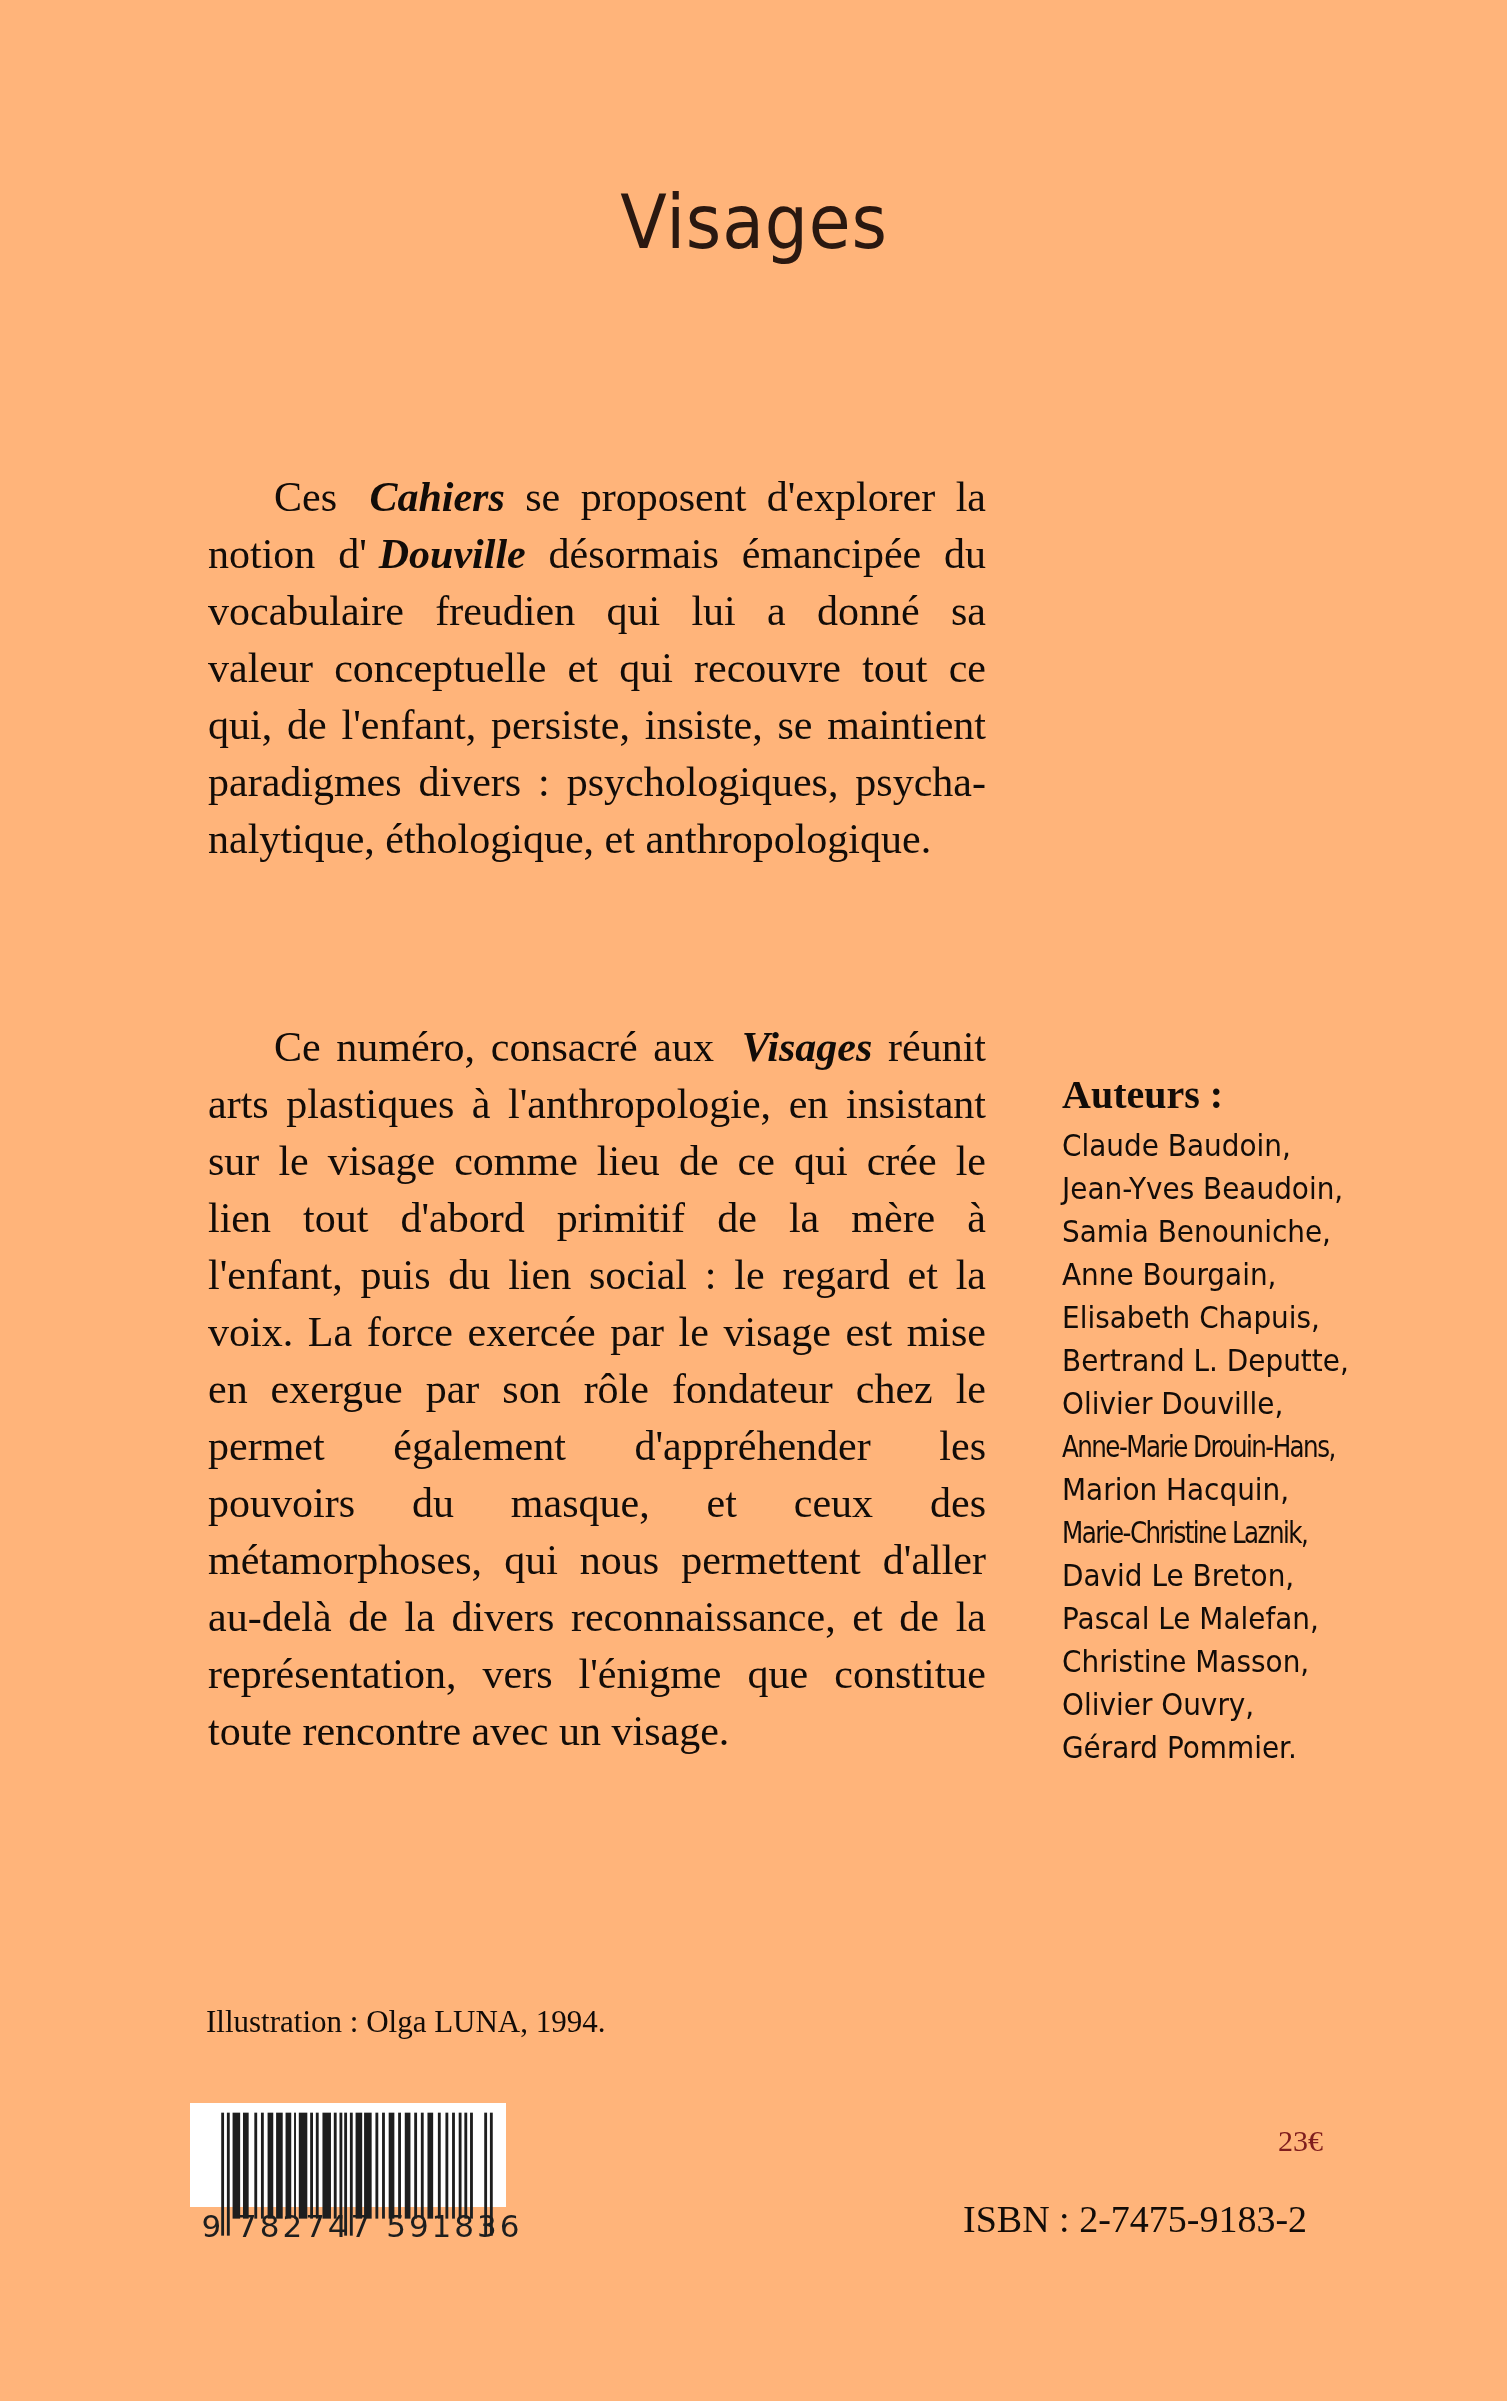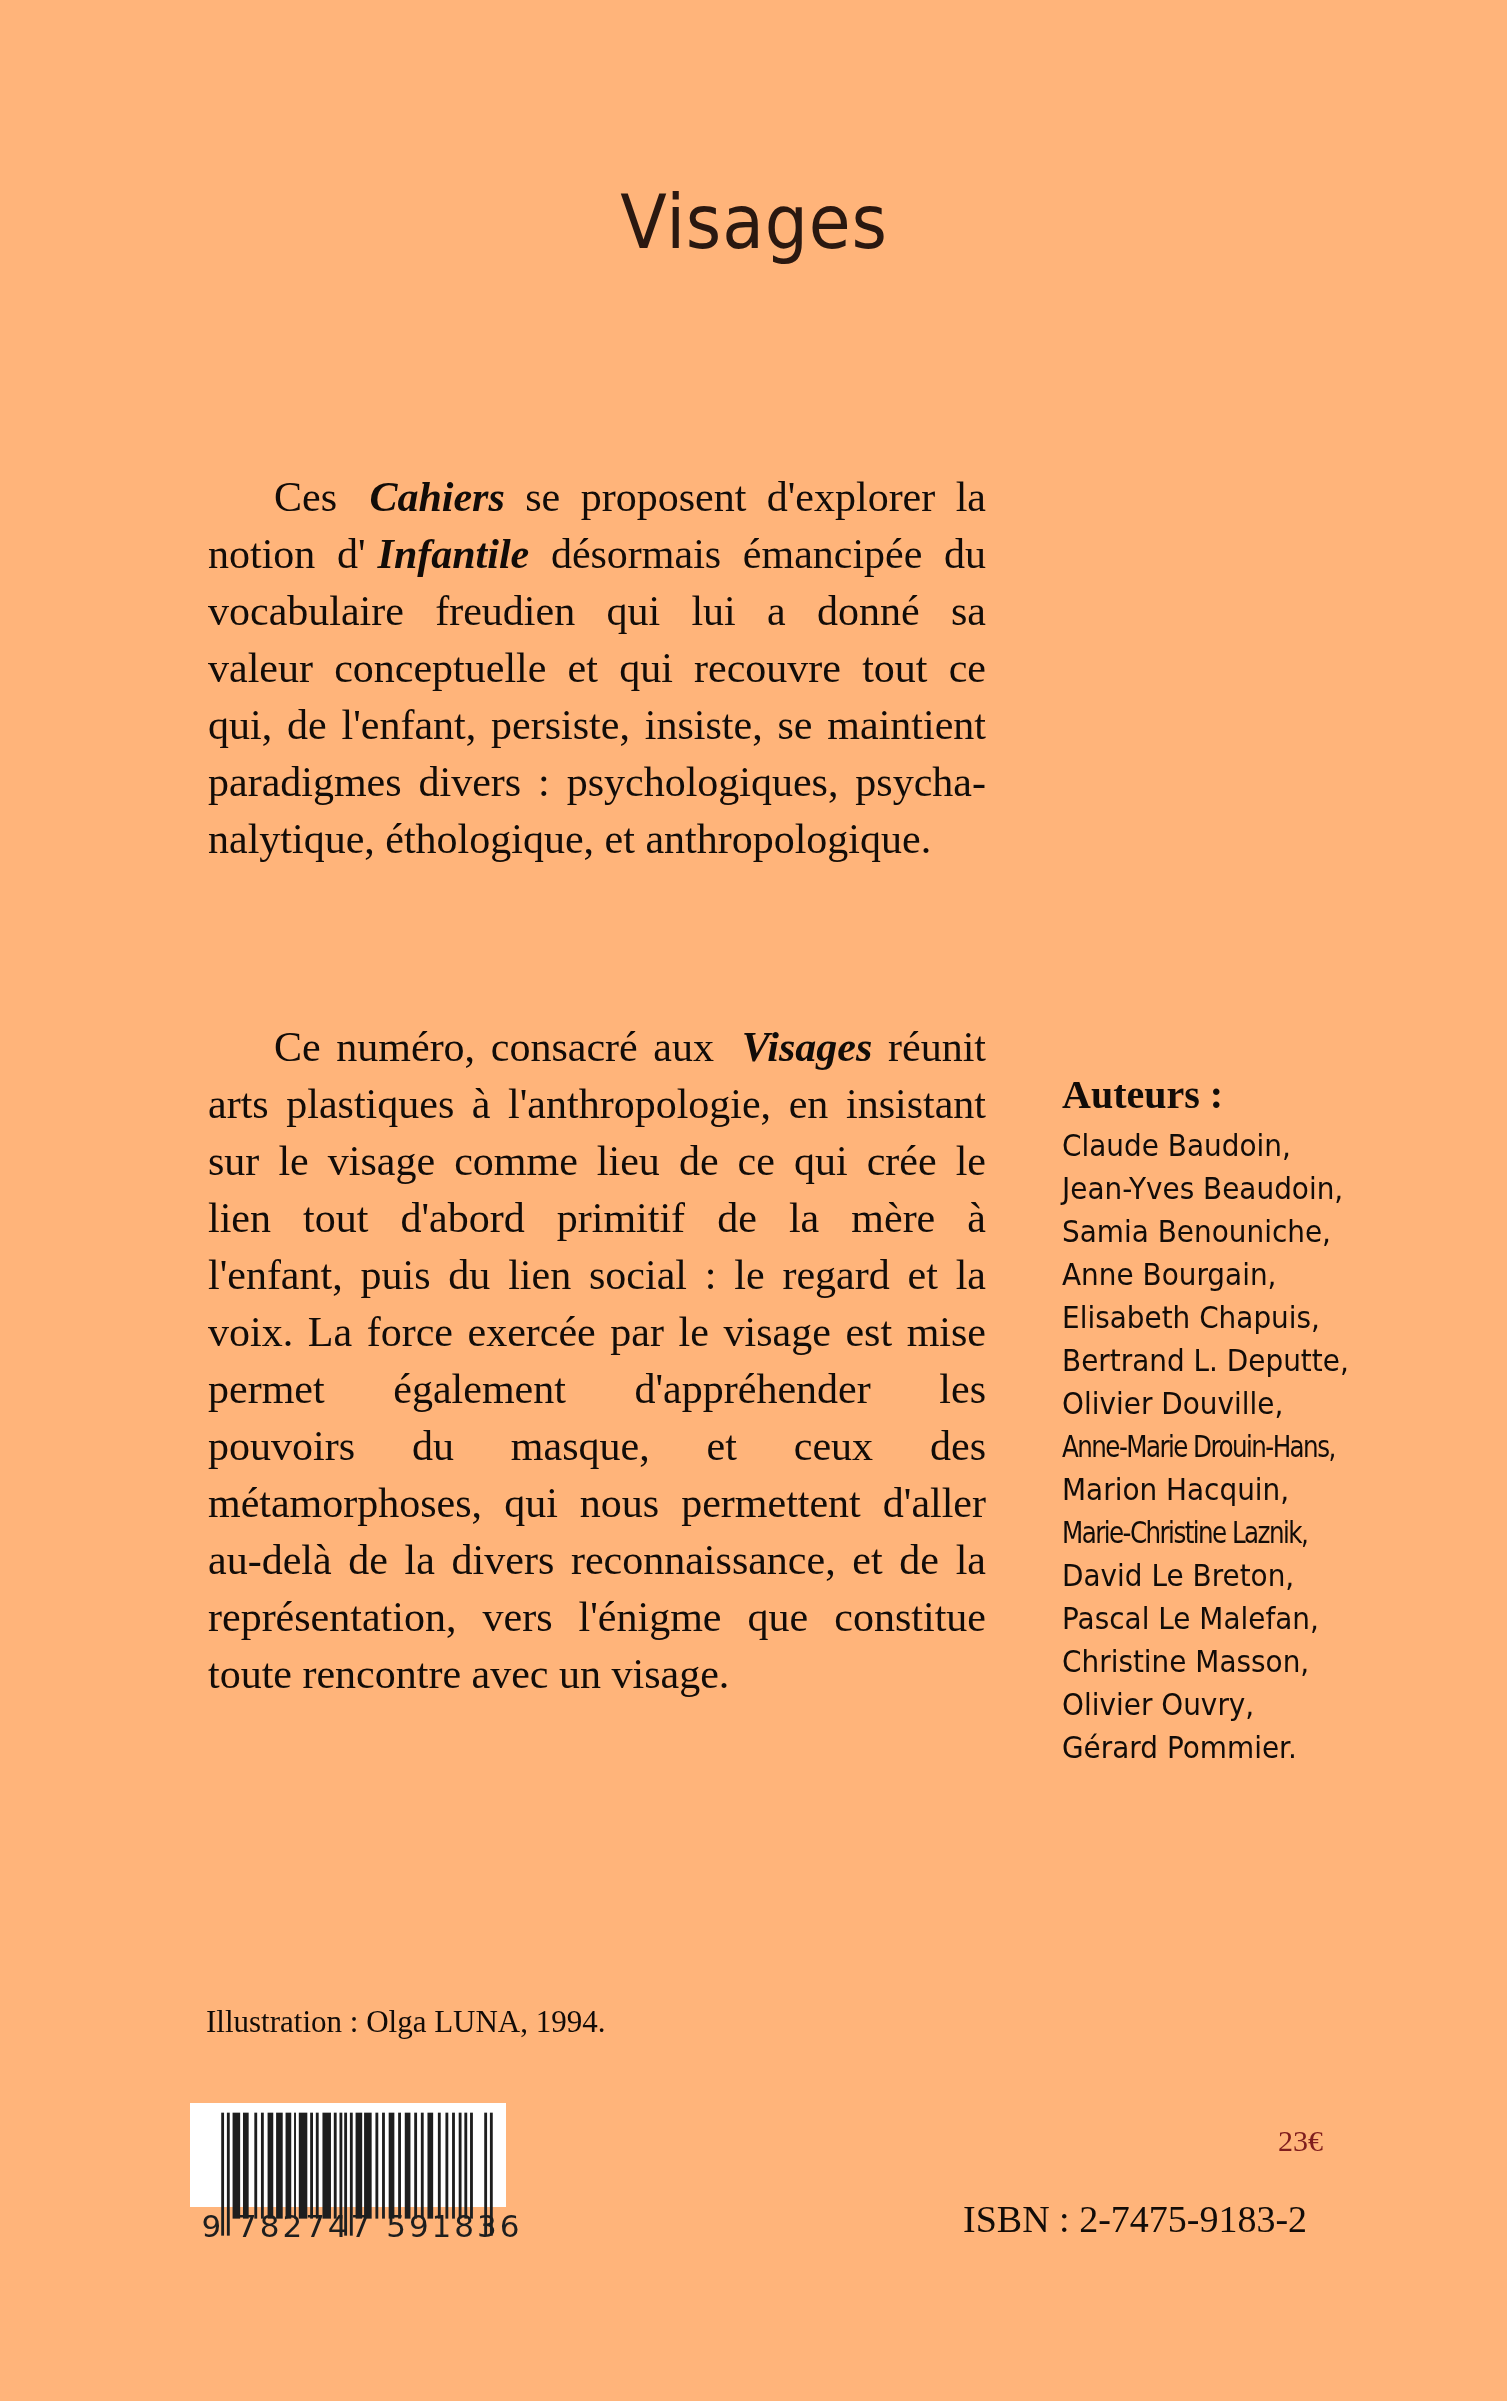--- a/index.html
+++ b/index.html
@@ -146,35 +146,36 @@
   </style>
 </head>
 <body>
 
 <div>
 
   <div class="title">Visages</div>
 
   <div class="para p1">
     <span class="line indent"><span>Ces </span><span class="emph">Cahiers</span><span> se proposent d'explorer la</span></span>
-    <span class="line"><span>notion d'</span><span class="emph">Infantile</span><span> désormais émancipée du</span></span>
+    <span class="line"><span>notion d'</span><span class="emph">Douville</span><span> désormais émancipée du</span></span>
     <span class="line">vocabulaire freudien qui lui a donné sa</span>
     <span class="line">valeur conceptuelle et qui recouvre tout ce</span>
     <span class="line">qui, de l'enfant, persiste, insiste, se maintient</span>
     <span class="line">paradigmes divers : psychologiques, psycha-</span>
     <span class="line last">nalytique, éthologique, et anthropologique.</span>
   </div>
 
   <div class="para p2">
     <span class="line indent"><span>Ce numéro, consacré aux </span><span class="emph">Visages</span><span> réunit</span></span>
     <span class="line">arts plastiques à l'anthropologie, en insistant</span>
     <span class="line">sur le visage comme lieu de ce qui crée le</span>
     <span class="line">lien tout d'abord primitif de la mère à</span>
     <span class="line">l'enfant, puis du lien social : le regard et la</span>
     <span class="line">voix. La force exercée par le visage est mise</span>
+    <span class="line">en exergue par son rôle fondateur chez le</span>
     <span class="line">permet également d'appréhender les</span>
     <span class="line">pouvoirs du masque, et ceux des</span>
     <span class="line">métamorphoses, qui nous permettent d'aller</span>
     <span class="line">au-delà de la divers reconnaissance, et de la</span>
     <span class="line">représentation, vers l'énigme que constitue</span>
     <span class="line last">toute rencontre avec un visage.</span>
   </div>
 
   <div class="authors">
     <div class="authors-heading">Auteurs :</div>

